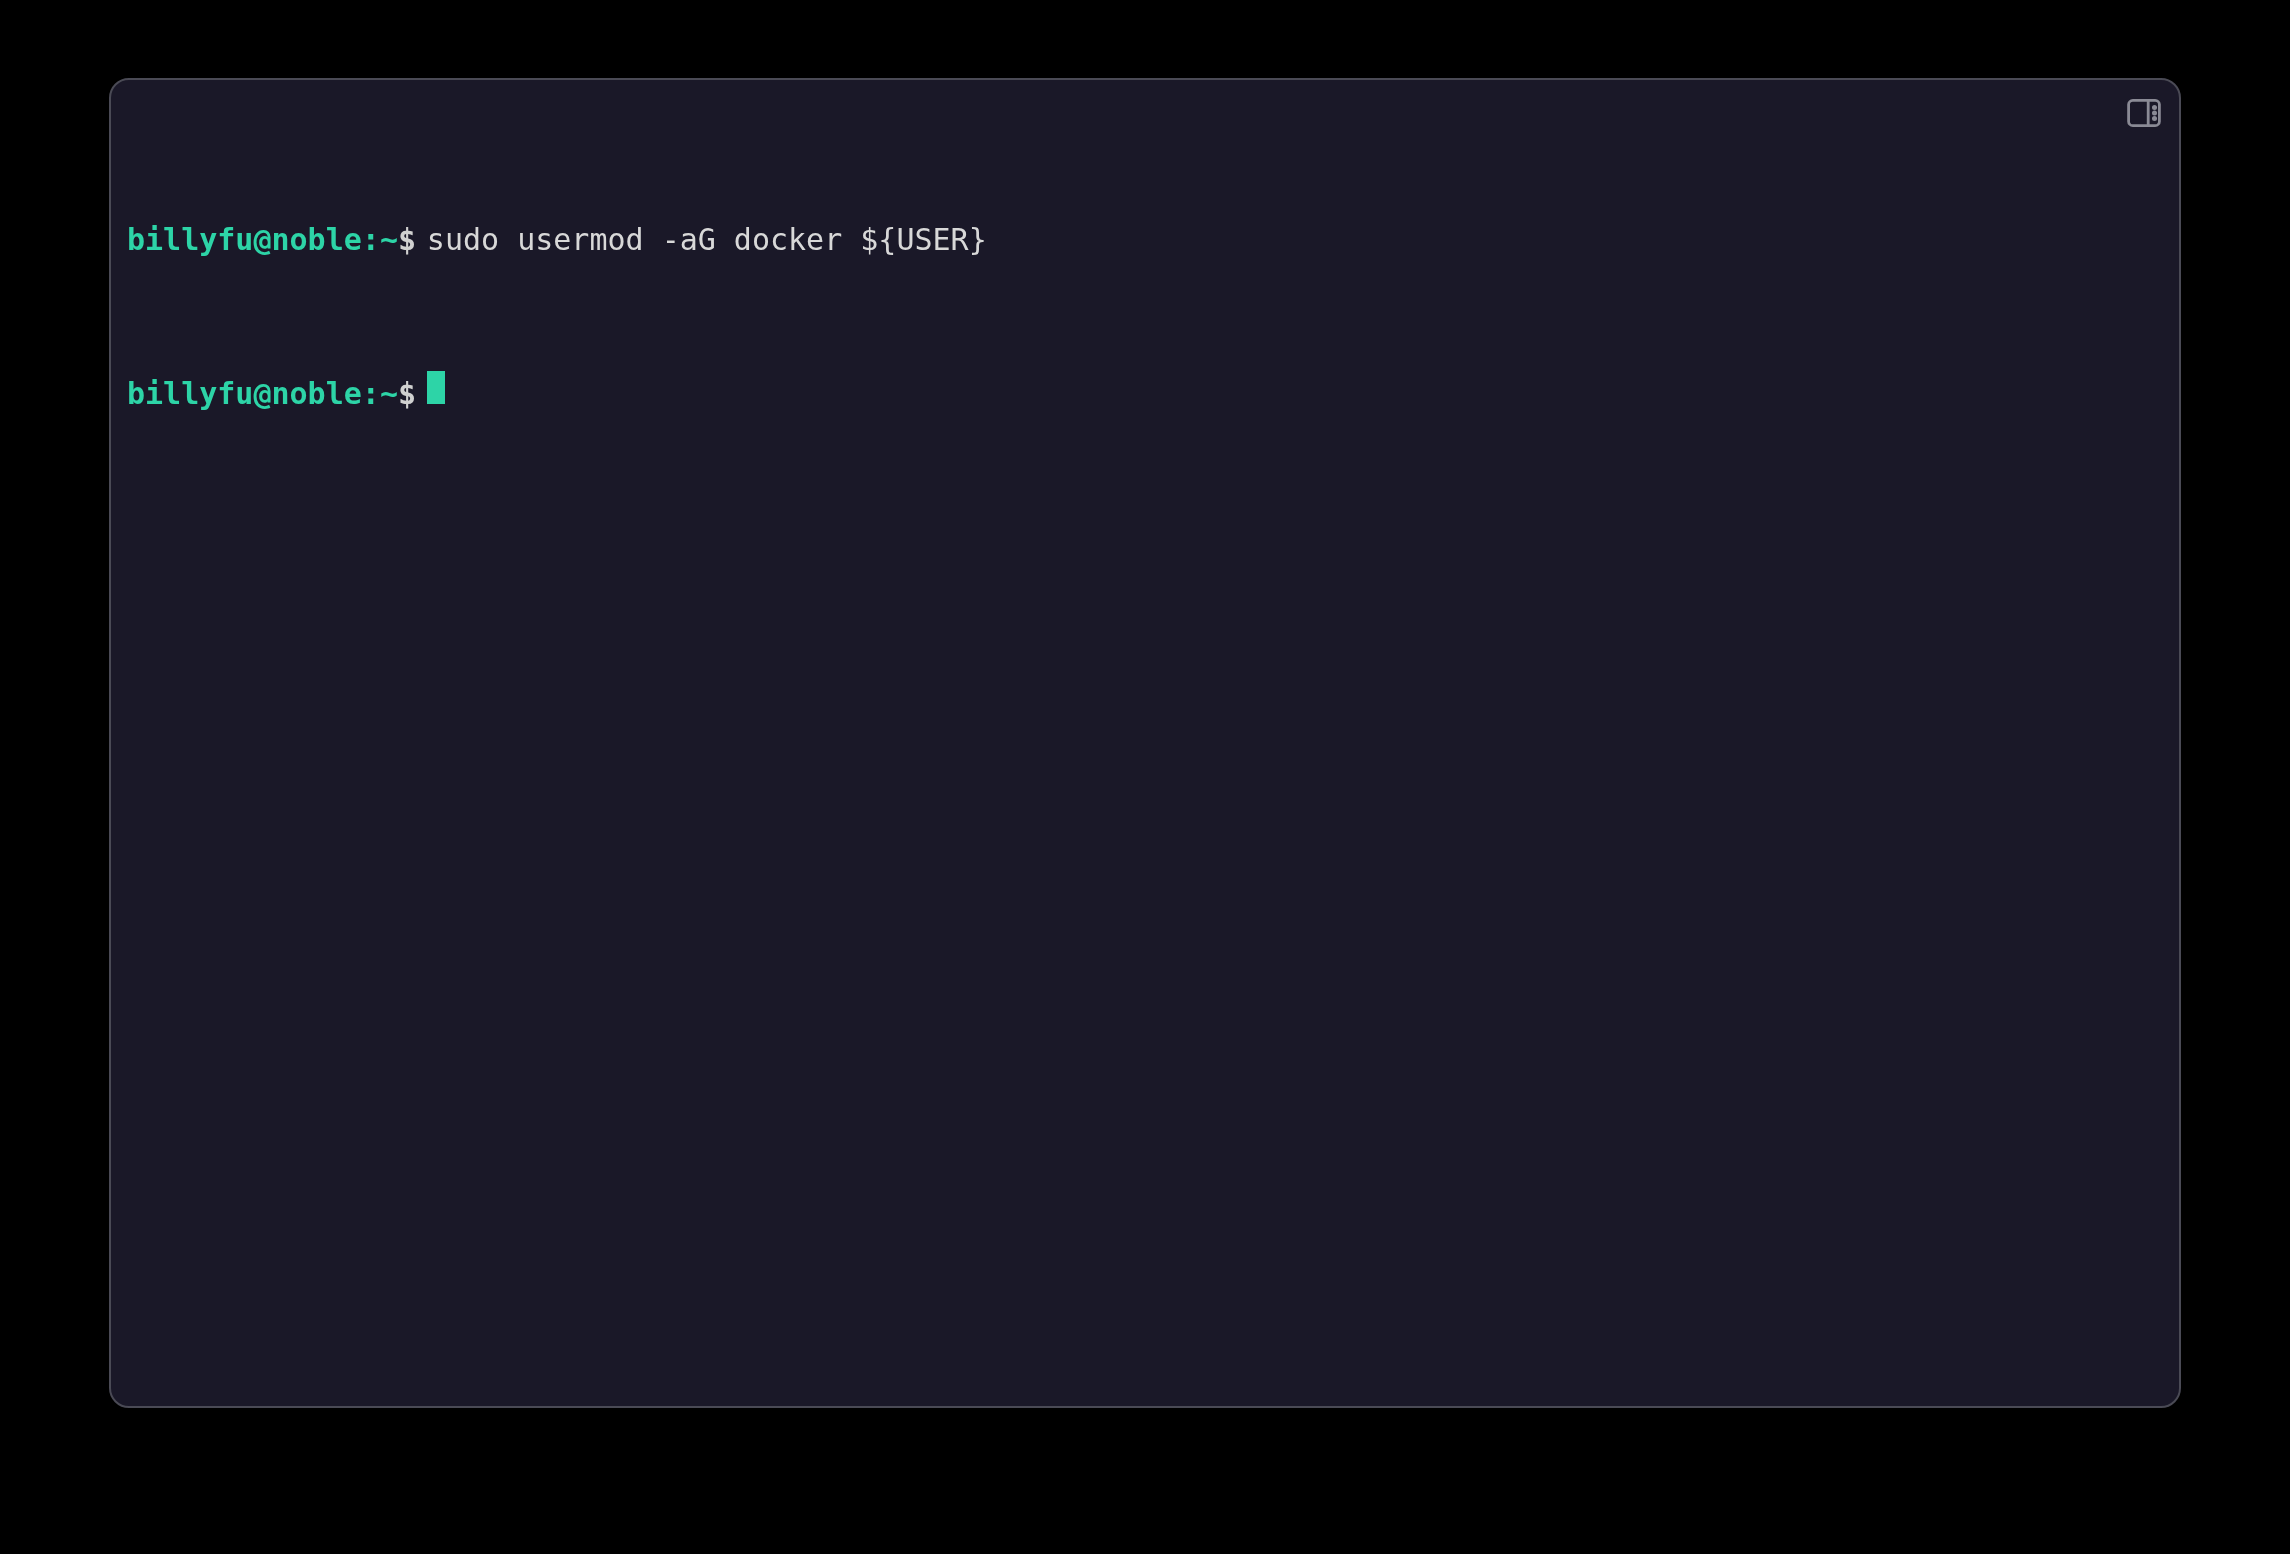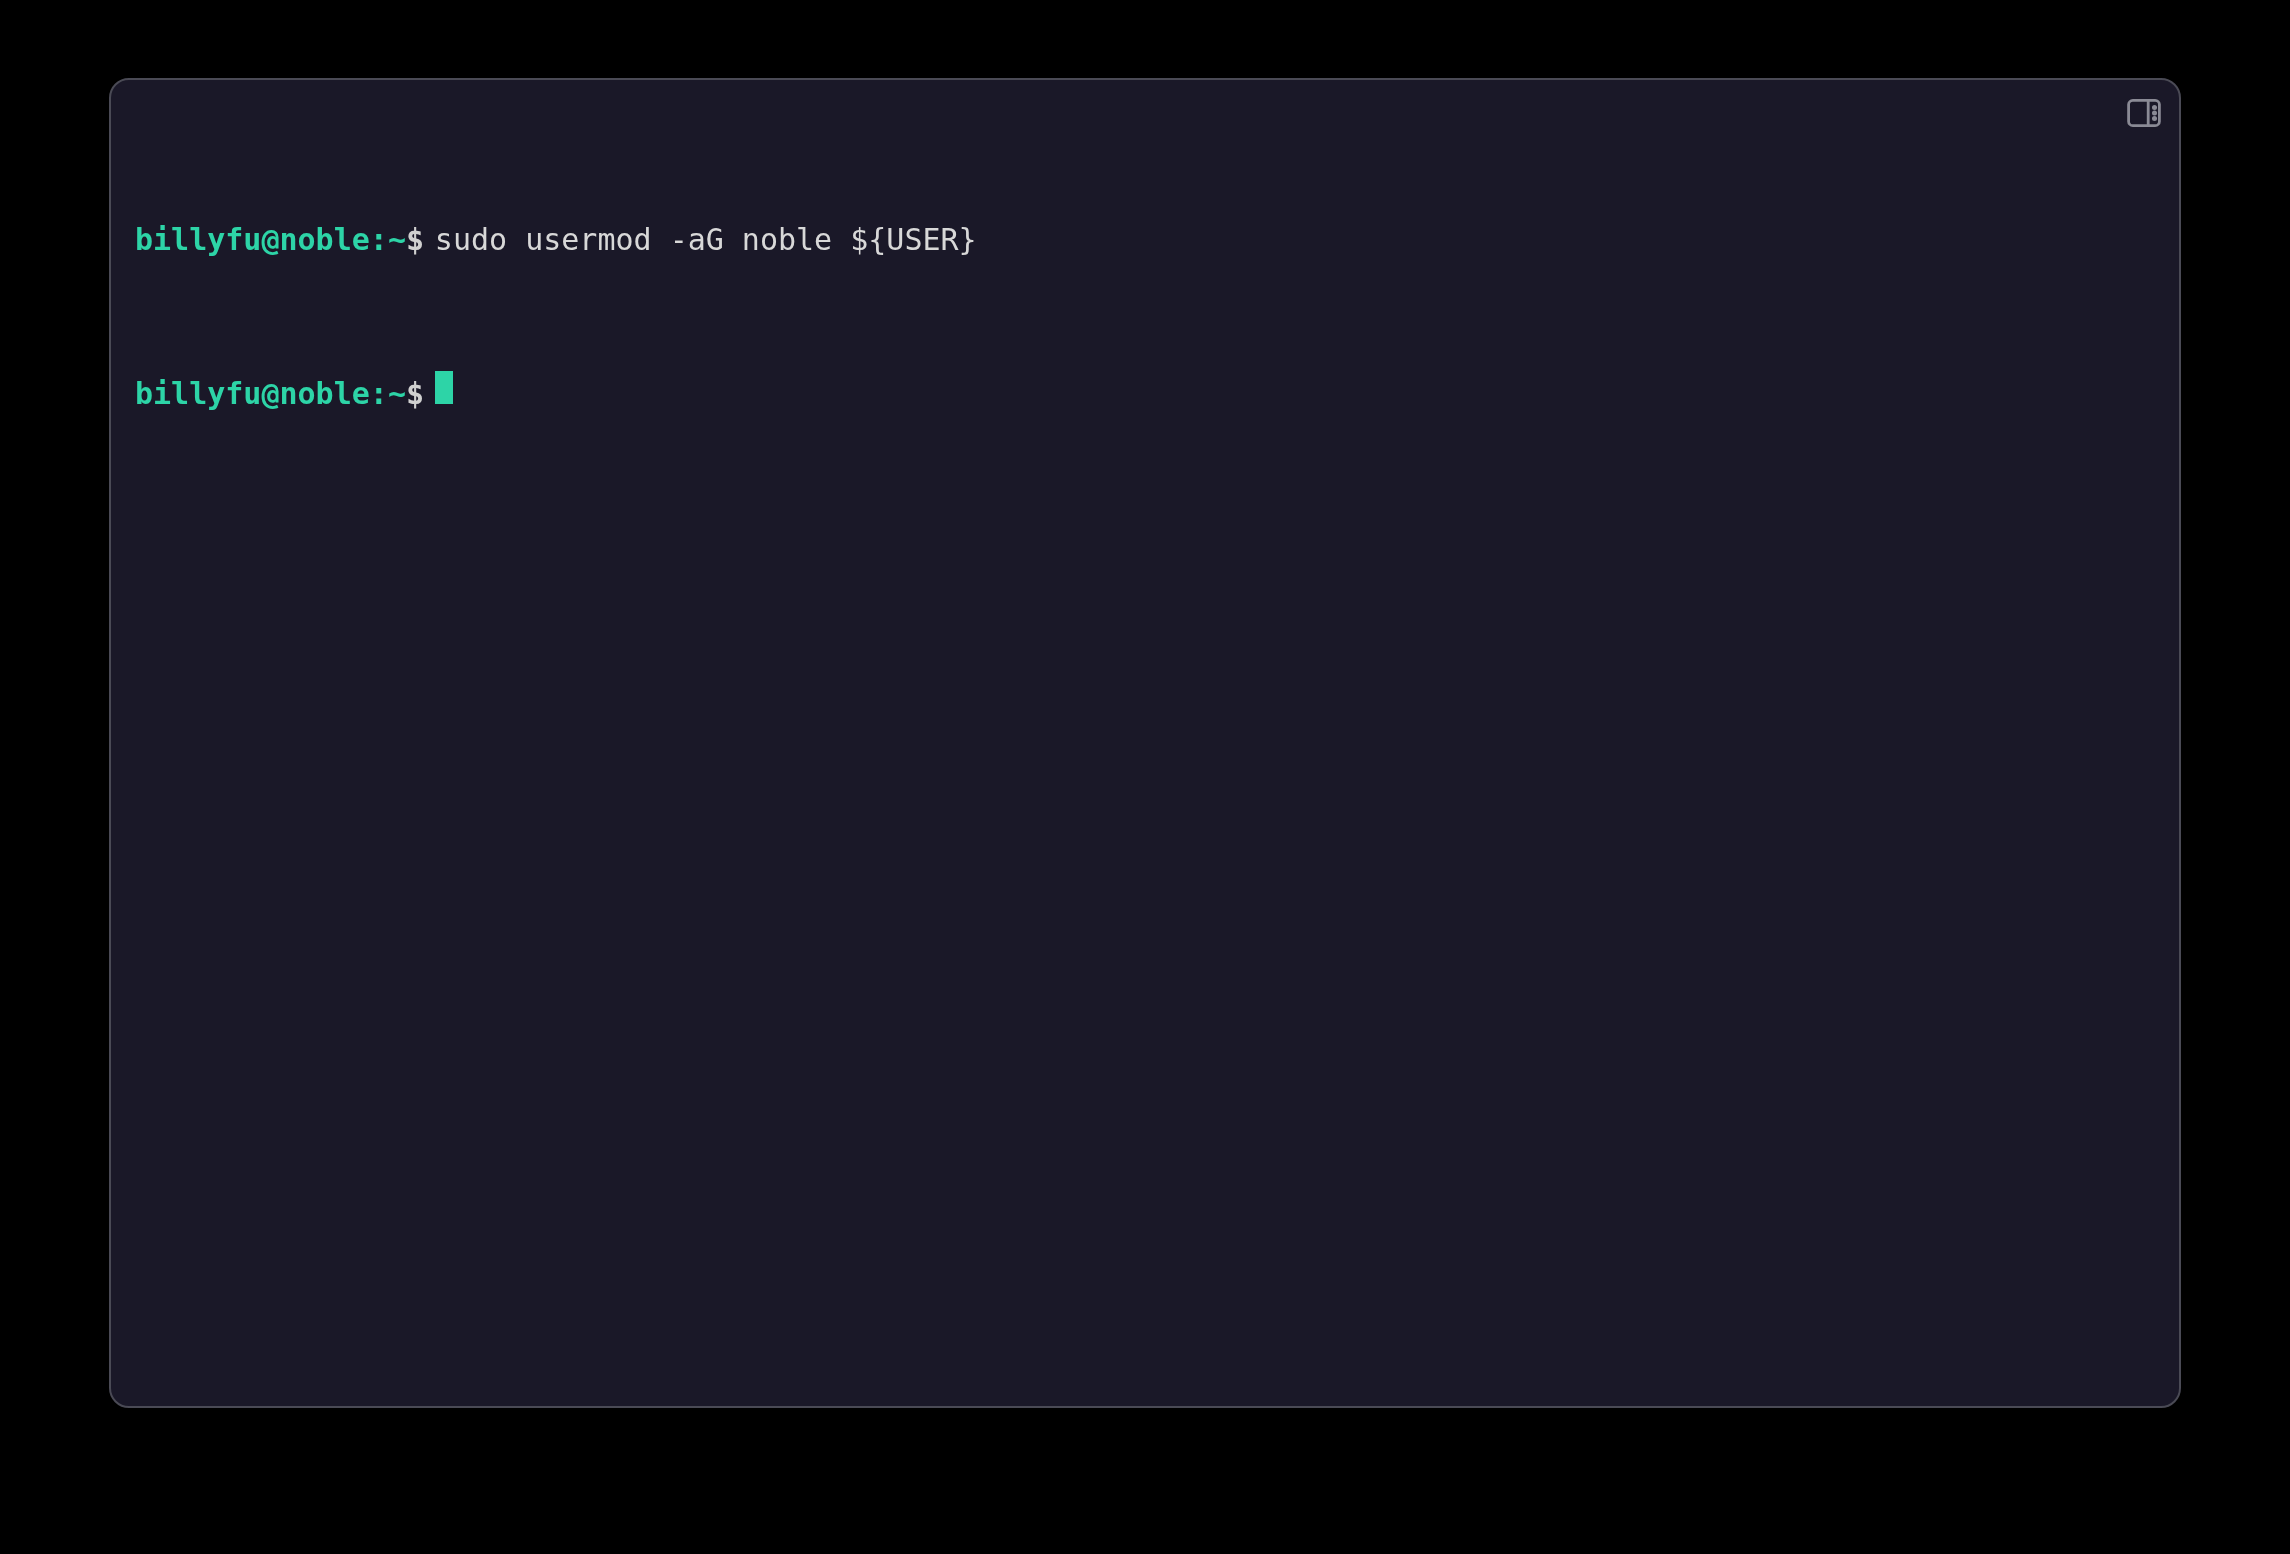--- a/index.html
+++ b/index.html
@@ -18,21 +18,21 @@
       padding-top: 78px;
     }
     
     .terminal-window {
       width: 2072px;
       height: 1330px;
       background: #1a1828;
       border-radius: 20px;
       border: 2px solid #4a4a55;
       position: relative;
-      padding: 28px 24px;
+      padding: 28px 16px;
       font-family: 'SF Mono', 'Monaco', 'Menlo', 'Consolas', monospace;
       font-size: 30px;
       line-height: 1.25;
       overflow: hidden;
     }
     
     .panel-icon {
       position: absolute;
       top: 18px;
       right: 18px;
@@ -102,21 +102,21 @@
       <line x1="15" y1="1" x2="15" y2="19"></line>
       <circle cx="19.5" cy="6" r="0.8" fill="#8a8a95"></circle>
       <circle cx="19.5" cy="10" r="0.8" fill="#8a8a95"></circle>
       <circle cx="19.5" cy="14" r="0.8" fill="#8a8a95"></circle>
     </svg>
   </div>
 
   <div class="terminal-content">
     
     <div class="terminal-line">
-      <span class="prompt-user">billyfu@noble</span><span class="prompt-sep">:</span><span class="prompt-path">~</span><span class="prompt-symbol">$</span><span class="command-text">sudo usermod -aG noble ${USER}</span>
+      <span class="prompt-user">billyfu@noble</span><span class="prompt-sep">:</span><span class="prompt-path">~</span><span class="prompt-symbol">$</span><span class="command-text">sudo usermod -aG docker ${USER}</span>
     </div>
     
     <div class="terminal-line">
       <span class="prompt-user">billyfu@noble</span><span class="prompt-sep">:</span><span class="prompt-path">~</span><span class="prompt-symbol">$</span><span class="cursor-block"></span>
     </div>
     
   </div>
 
 </div>
 

